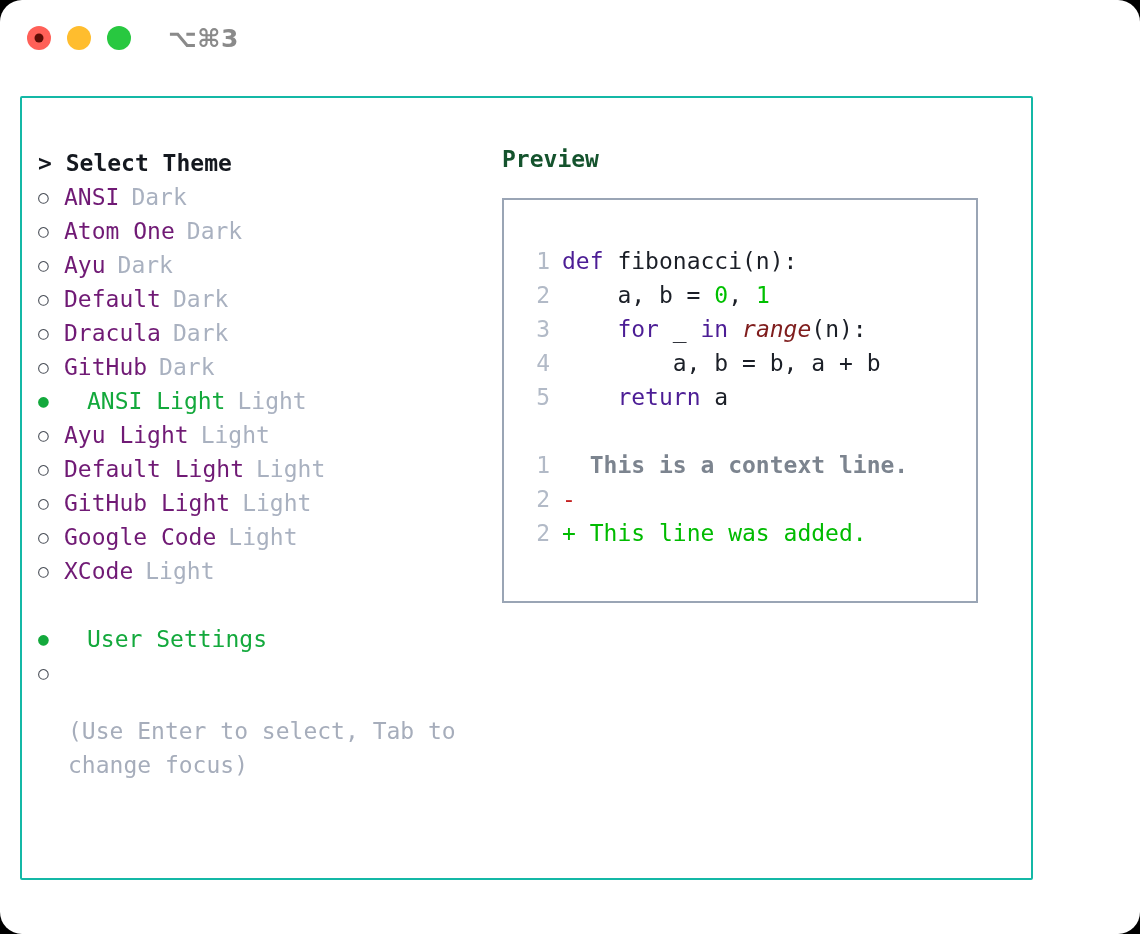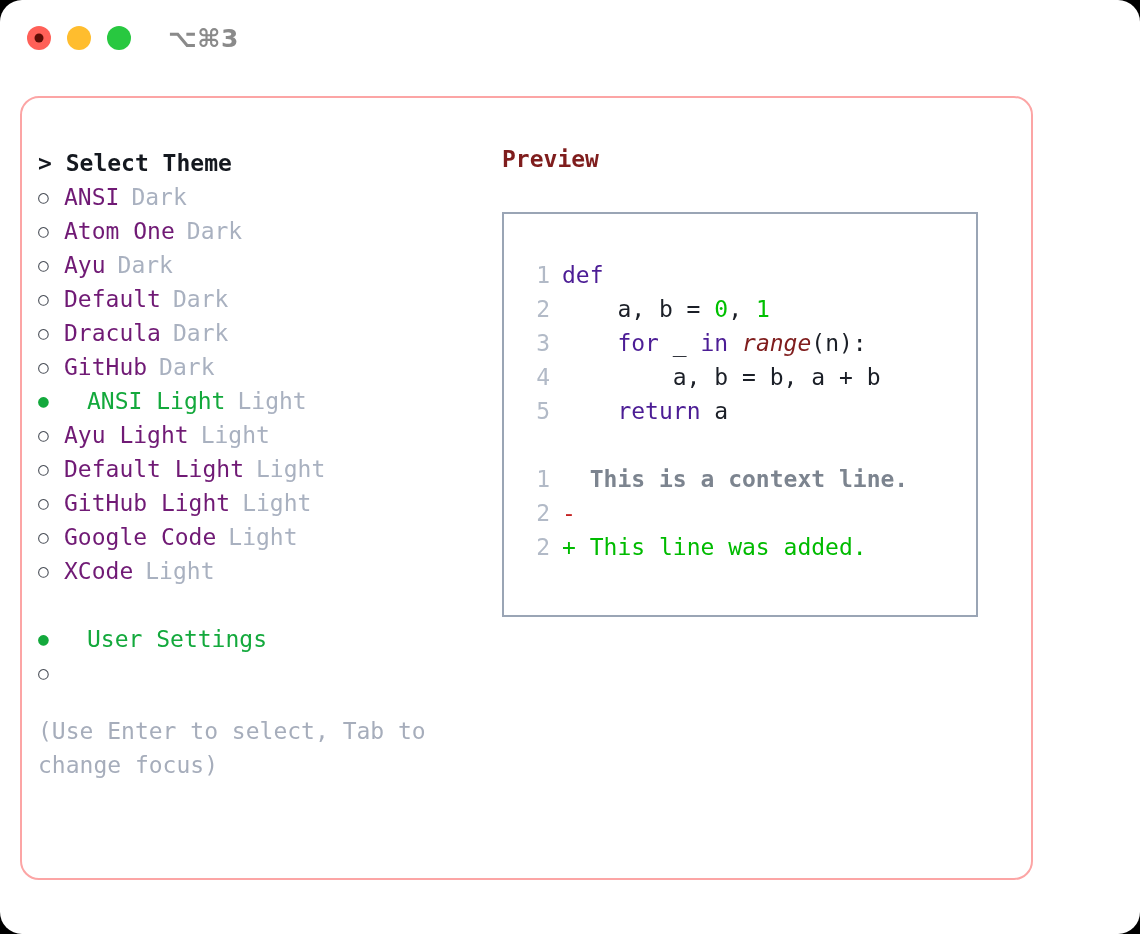--- a/index.html
+++ b/index.html
@@ -68,22 +68,22 @@
     font-family: "DejaVu Sans", "Liberation Sans", sans-serif;
   }
 
   
   #panel {
     position: absolute;
     left: 20px;
     top: 96px;
     width: 1013px;
     height: 784px;
-    border: 2px solid #fca5a5;
-    border-radius: 19px;
+    border: 2px solid #14b8a6;
+    border-radius: 2px;
     box-sizing: border-box;
     background: #ffffff;
   }
 
   
   #left-col {
     position: absolute;
     left: 16px;
     top: 48px;
     width: 440px;
@@ -117,34 +117,35 @@
   }
   .spacer-md { height: 34px; }
 
   #hint {
     margin-top: 24px;
     font-size: 23px;
     color: #a6adbb;
     line-height: 34px;
     width: 410px;
     white-space: normal;
+    margin-left: 30px;
   }
 
   
   #right-col {
     position: absolute;
     left: 480px;
     top: 48px;
     width: 490px;
   }
   #preview-title {
     font-size: 23px;
     font-weight: bold;
-    color: #7f1d1d;
-    margin-bottom: 40px;
+    color: #14532d;
+    margin-bottom: 26px;
   }
   #preview-box {
     width: 476px;
     height: 405px;
     border: 2px solid #9aa5b5;
     box-sizing: border-box;
     background: #ffffff;
     padding: 44px 0 0 16px;
   }
   .code-line {
@@ -282,20 +283,21 @@
     </div>
 
     <div id="right-col">
       <div id="preview-title">Preview</div>
 
       <div id="preview-box">
 
         <div class="code-line">
           <span class="lnum">1</span>
           <span class="kw">def</span>
+          <span class="plain"> fibonacci(n):</span>
         </div>
 
         <div class="code-line">
           <span class="lnum">2</span>
           <span class="plain">    a, b = </span>
           <span class="num">0</span>
           <span class="plain">, </span>
           <span class="num">1</span>
         </div>
 

